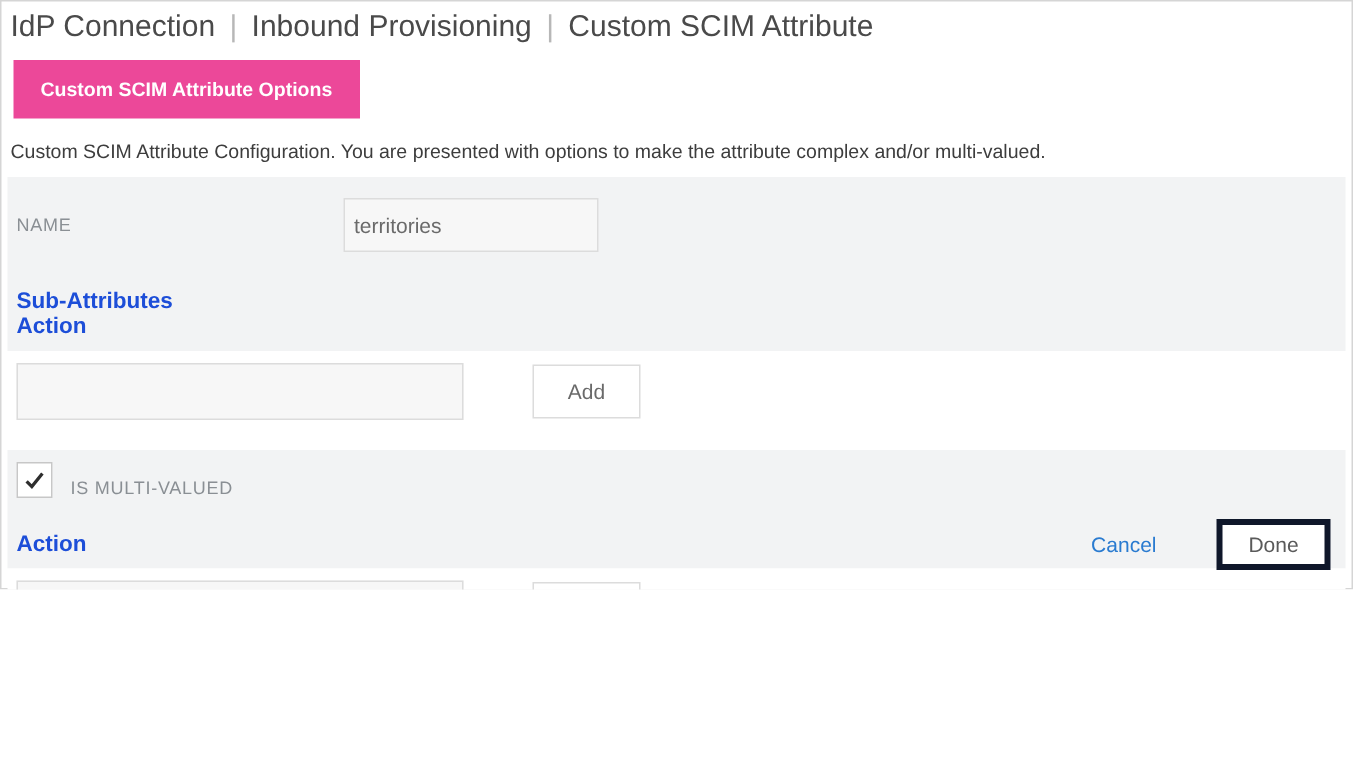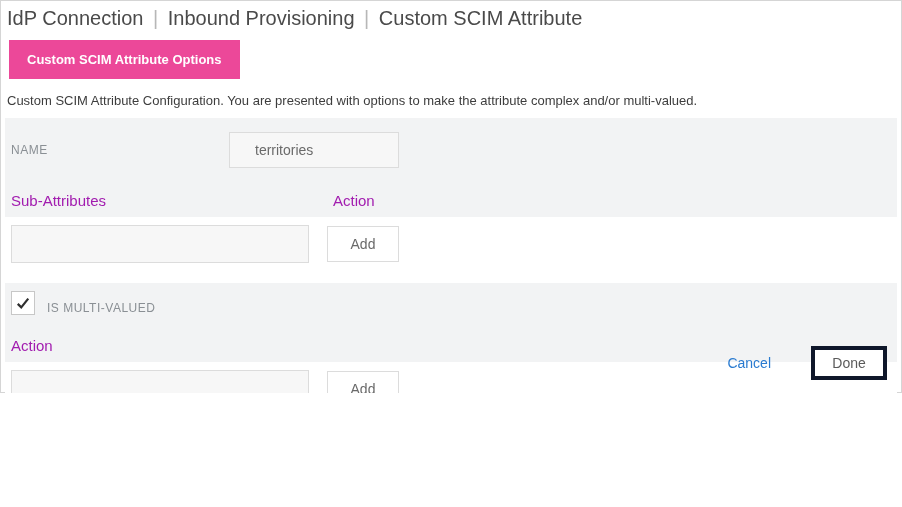--- a/index.html
+++ b/index.html
@@ -54,42 +54,44 @@
     width: 218px;
     font-size: 12px;
     color: #8a8f94;
     letter-spacing: 0.5px;
   }
   .name-input {
     width: 170px;
     height: 36px;
     border: 1px solid #dcdcdc;
     background: #f7f7f7;
-    padding: 0 25px;
+    padding: 0 6px;
     font-size: 14px;
     color: #6a6a6a;
   }
   .col-header-row {
     display: flex;
     padding: 10px 6px 8px 6px;
     font-size: 15px;
-    font-weight: normal;
-    color: #a21caf;
+    font-weight: bold;
+    color: #1d4ed8;
+    flex-direction: column;
   }
   .col-header-left {
     width: 322px;
   }
   .col-header-right {
     flex: 1;
   }
   .entry-row {
     display: flex;
     align-items: center;
     padding: 8px 6px 20px 6px;
     background: #fff;
+    gap: 28px;
   }
   .entry-input {
     width: 298px;
     height: 38px;
     border: 1px solid #dcdcdc;
     background: #f7f7f7;
     margin-right: 18px;
   }
   .add-btn {
     width: 72px;

